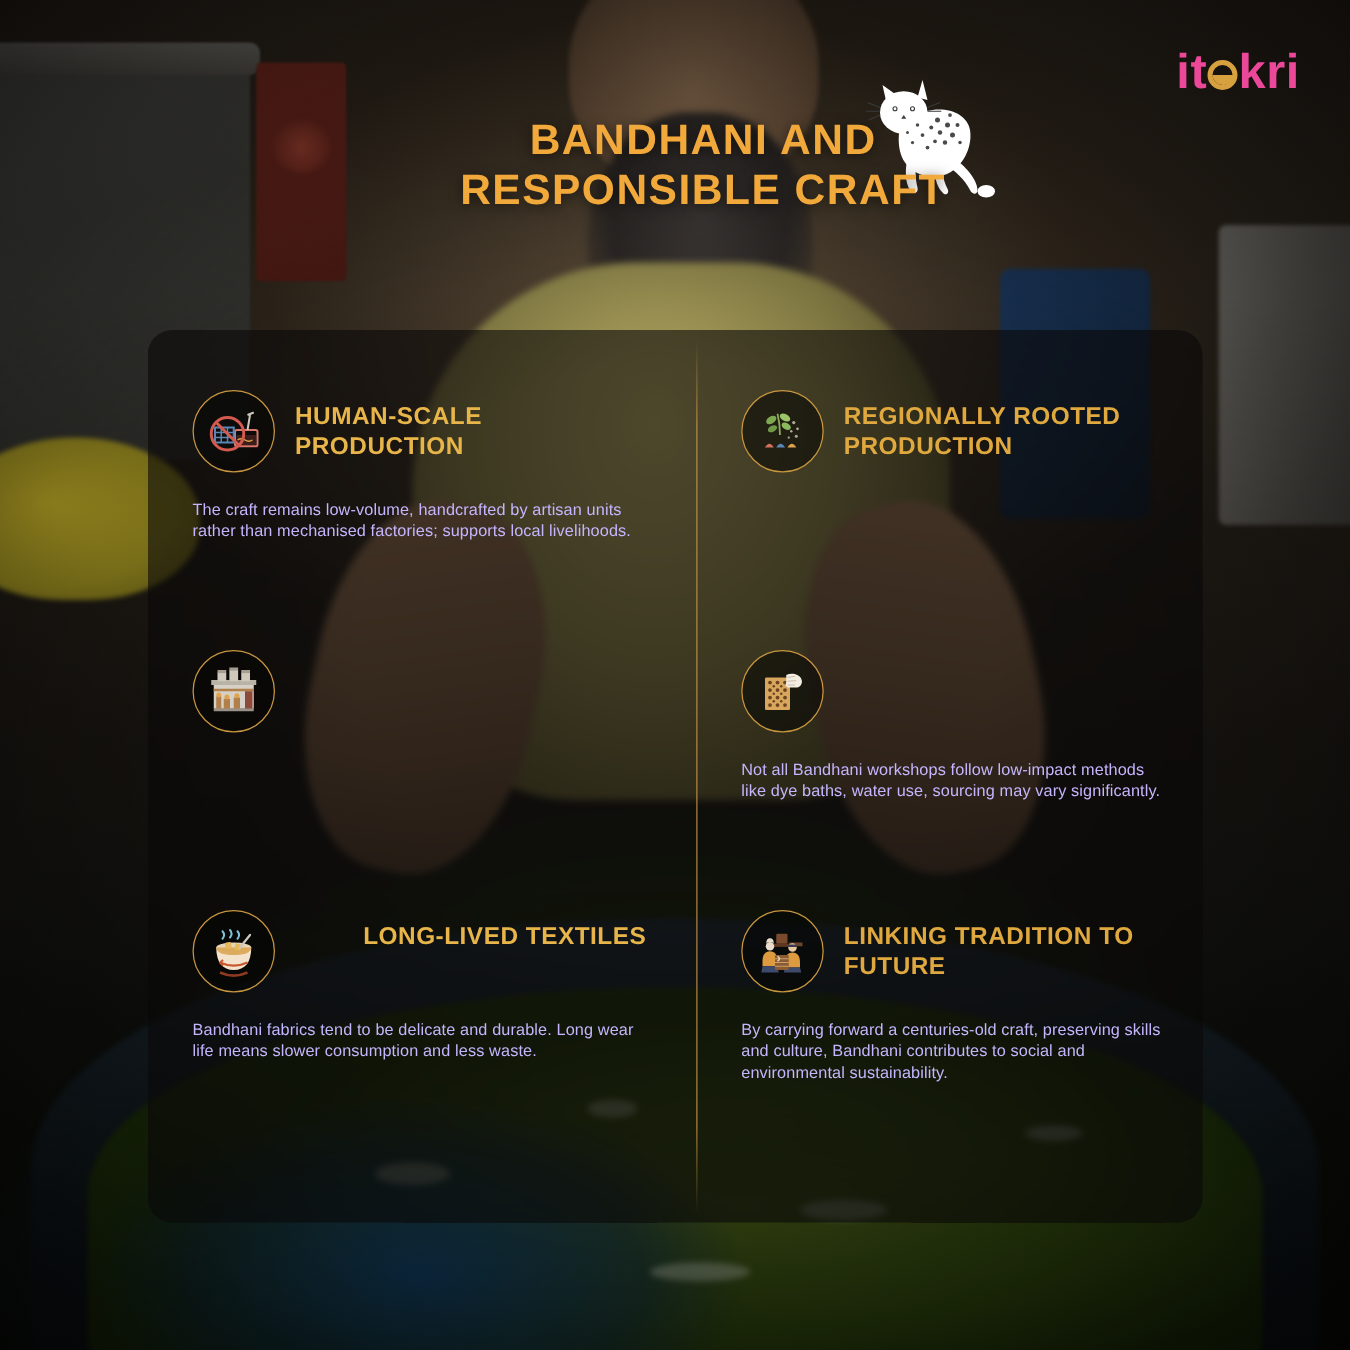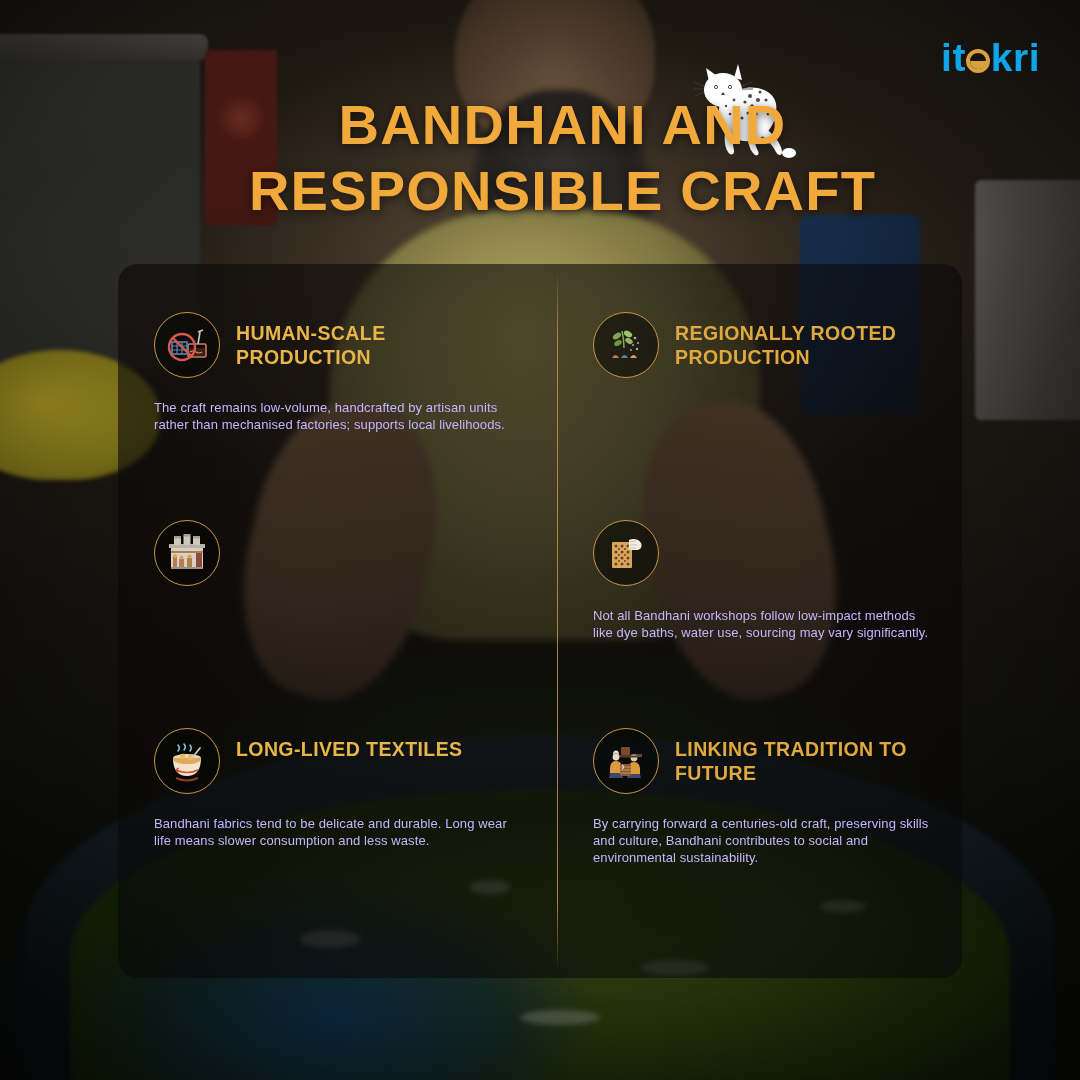--- a/index.html
+++ b/index.html
@@ -117,39 +117,39 @@
       radial-gradient(ellipse 78% 70% at 50% 48%, rgba(0,0,0,0) 30%, rgba(0,0,0,0.45) 78%, rgba(0,0,0,0.72) 100%),
       linear-gradient(180deg, rgba(10,8,6,0.35) 0%, rgba(10,8,6,0.12) 22%, rgba(8,8,6,0.10) 70%, rgba(6,8,4,0.30) 100%);
   }
 
   
   #header { position:absolute; left:0; top:0; width:1080px; height:250px; }
 
   .logo {
     position:absolute; right:40px; top:38px;
     font-size:39px; font-weight:700; letter-spacing:0.5px;
-    color:#0ea5e9; line-height:1;
+    color:#ec4899; line-height:1;
   }
   .logo .basket {
     display:inline-block; position:relative; width:0.62em; height:0.62em;
     vertical-align:-0.06em; margin:0 0.01em;
   }
   .logo .basket .ring {
     position:absolute; inset:0; border:0.11em solid #d8a13f; border-radius:50%;
   }
   .logo .basket .fill {
     position:absolute; left:0.1em; right:0.1em; bottom:0.12em; height:0.2em;
     background:#d8a13f; border-radius:0 0 0.3em 0.3em;
   }
 
   .title-wrap {
     position:absolute; left:0; top:92px; width:1080px; text-align:center;
   }
   .title-line {
-    font-size:56px; font-weight:700; letter-spacing:1.2px;
+    font-size:34px; font-weight:700; letter-spacing:1.2px;
     color:#f2a93b; line-height:1.18;
     text-shadow:0 2px 10px rgba(0,0,0,0.55);
     padding-left:45px;
   }
 
   
   .cat { position:absolute; left:690px; top:56px; width:115px; height:105px; }
 
   
   #panel {
@@ -165,21 +165,21 @@
 
   .grid {
     position:absolute; inset:0;
     display:grid;
     grid-template-columns:439px 405px;
     grid-template-rows:208px 208px 230px;
   }
   .card { position:relative; padding:48px 40px 0 36px; }
   .card.right { padding-right:30px; }
 
-  .card-head { display:flex; align-items:flex-start; gap:16px; }
+  .card-head { display:flex; align-items:flex-start; gap:16px;justify-content:space-between; }
   .icon-circle {
     flex:0 0 auto; width:66px; height:66px; border-radius:50%;
     border:1.5px solid #c8963f;
     background:rgba(6,5,4,0.55);
     display:flex; align-items:center; justify-content:center;
     overflow:hidden;
   }
   .card-title {
     font-size:19.5px; font-weight:700; letter-spacing:0.4px;
     color:#e8b54a; line-height:1.22; text-transform:uppercase;

